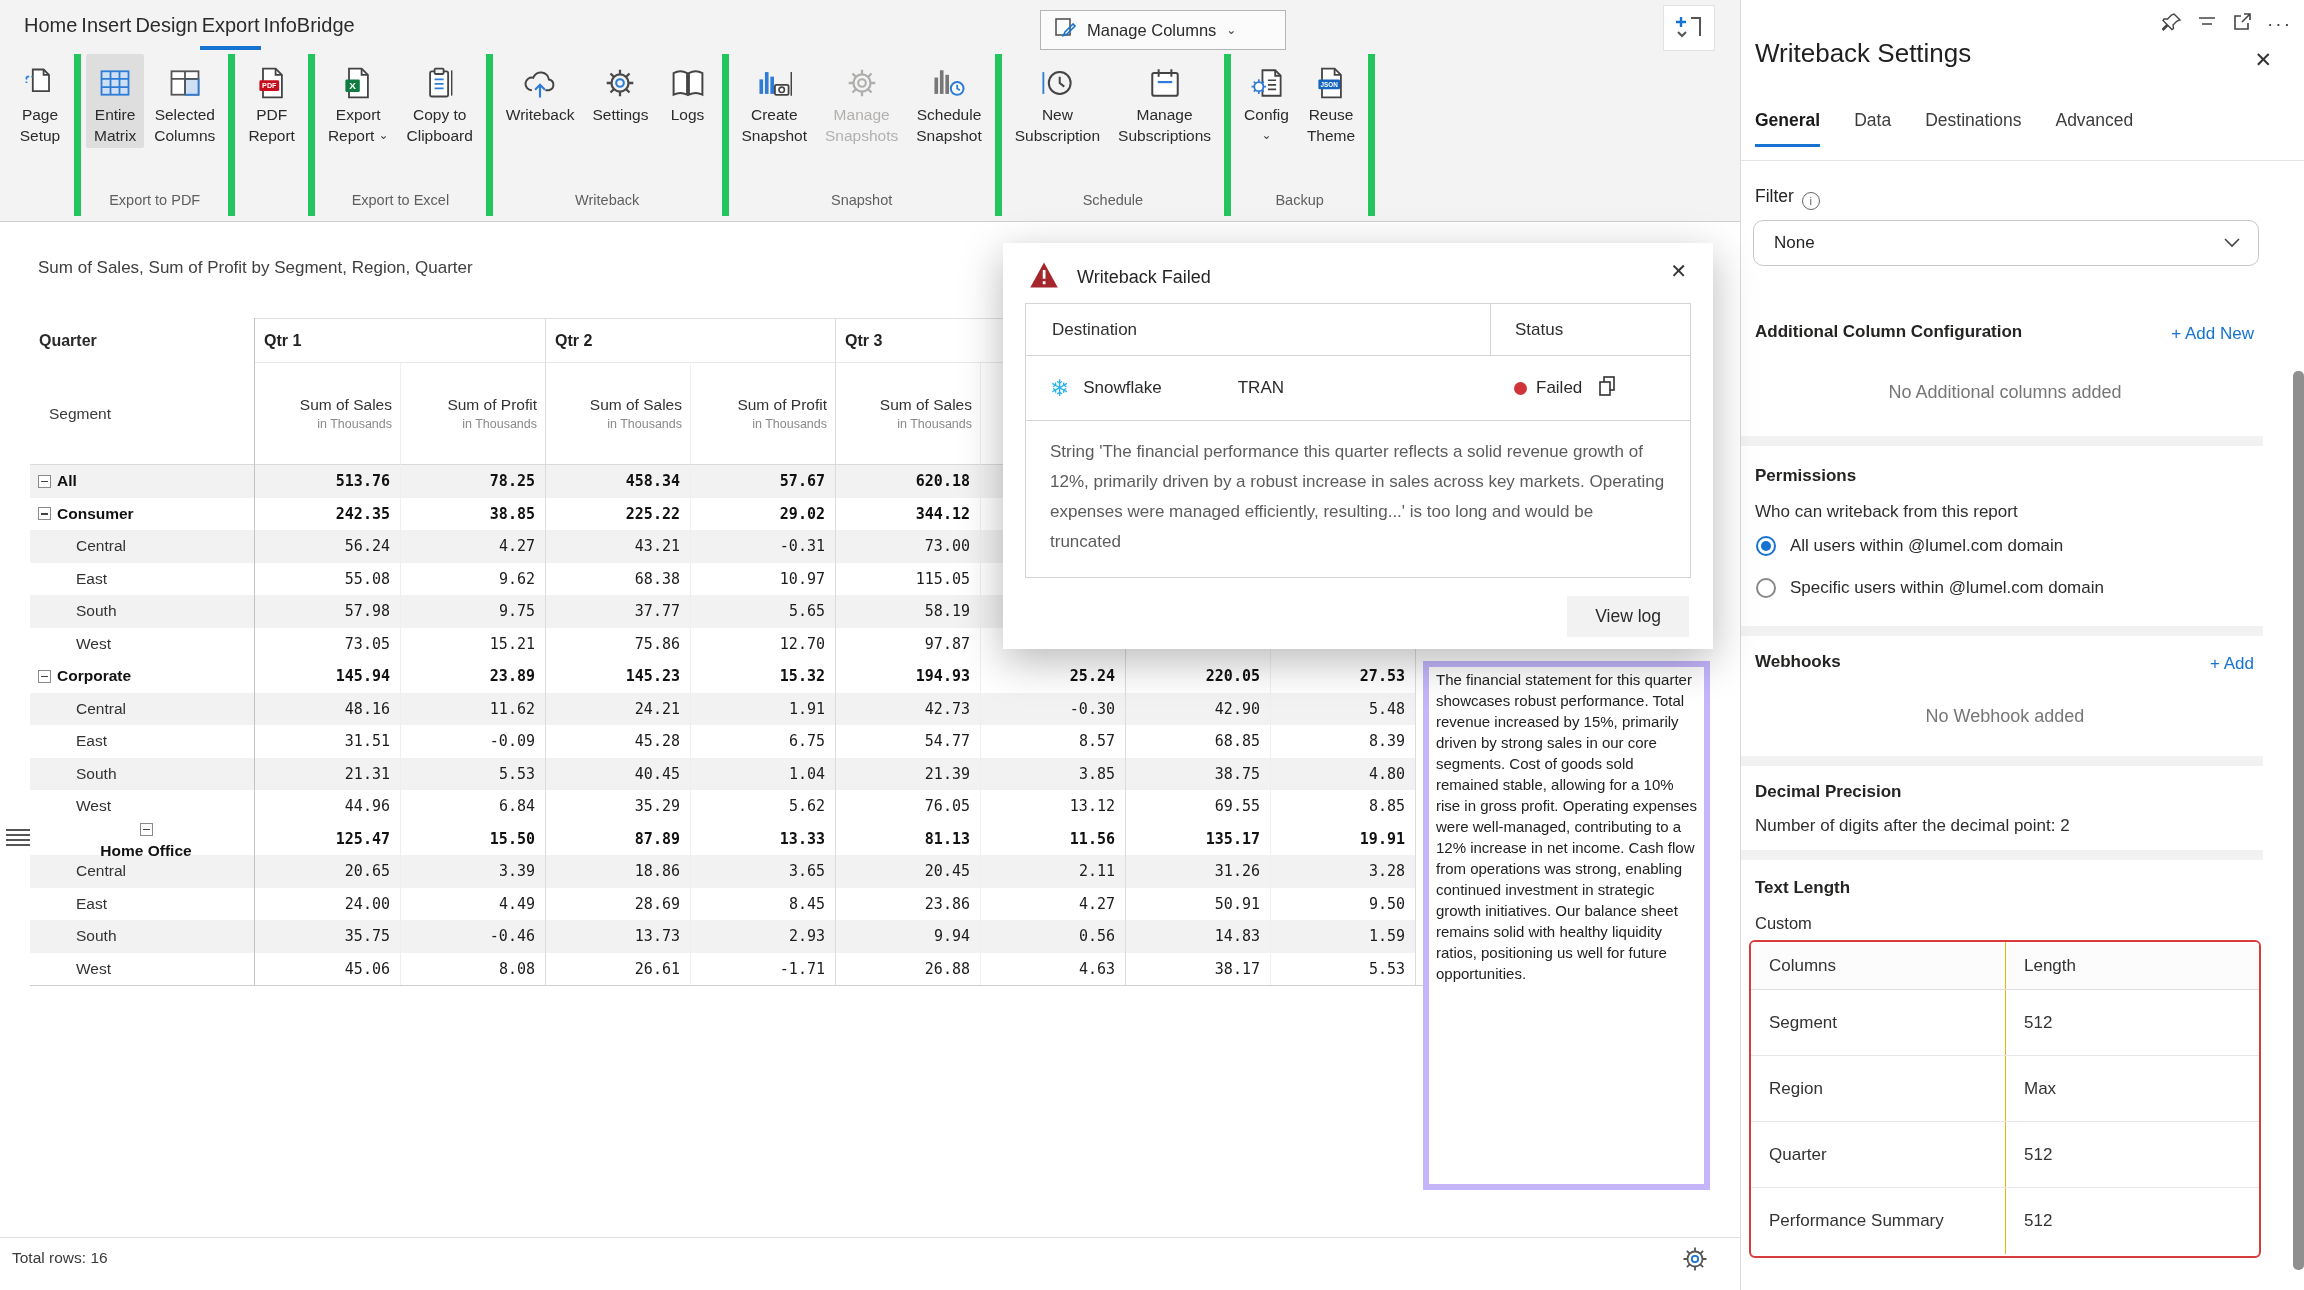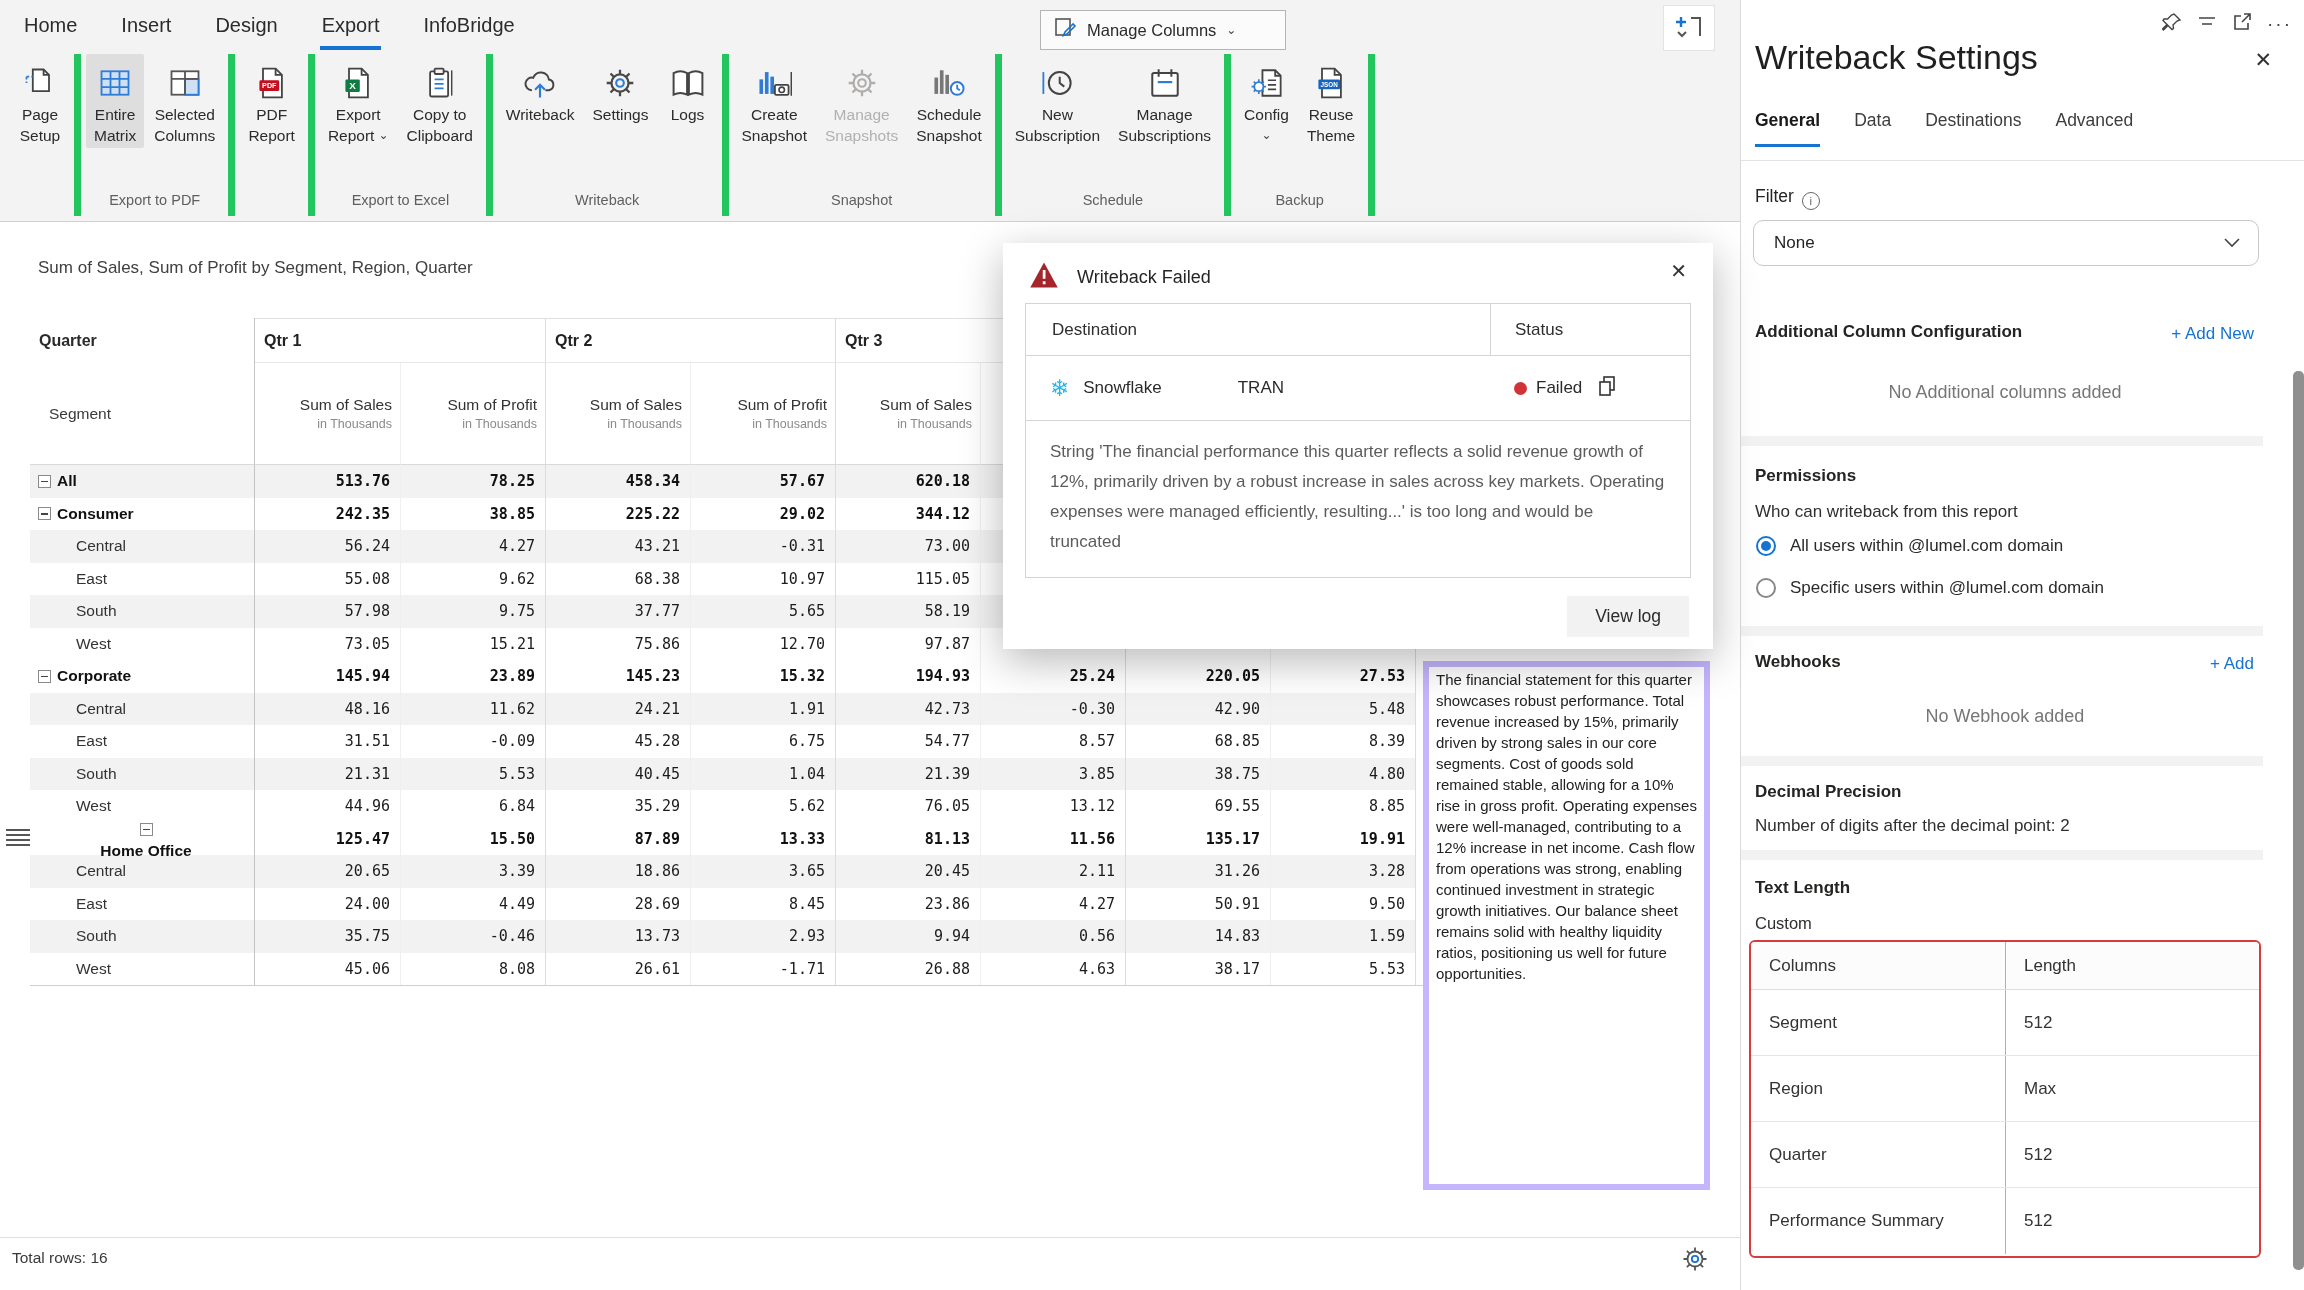--- a/index.html
+++ b/index.html
@@ -3,21 +3,21 @@
 <meta charset="utf-8">
 <style>
   * { margin:0; padding:0; box-sizing:border-box; }
   html,body { width:2304px; height:1290px; }
   body { position:relative; overflow:hidden; background:#fff;
          font-family:"Liberation Sans", sans-serif; color:#2b2b2b; }
 
   
   .ribbon { position:absolute; left:0; top:0; width:1740px; height:222px;
             background:#f3f3f3; border-bottom:1px solid #d1d1d1; z-index:3; }
-  .tabs { position:absolute; left:22px; top:8px; display:flex; gap:40px; }
+  .tabs { position:absolute; left:22px; top:8px; display:flex; }
   .tab  { font-size:20px; color:#2b2b2b; padding:6px 2px 9px; cursor:default; }
   .tab.active { border-bottom:4px solid #1673d1; }
   .rgroups { position:absolute; left:6px; top:54px; display:flex; align-items:stretch; height:162px; }
   .rgroup { display:flex; flex-direction:column; padding:0 5px; border-right:7px solid #22c55e; }
   .rgroup-btns { display:flex; flex:1; align-items:flex-start; gap:2px; }
   .rbtn { display:flex; flex-direction:column; align-items:center; padding:8px 8px 2px; min-width:58px; border-radius:2px; }
   .rbtn.selected { background:#dedede; }
   .rbtn .ric { height:42px; display:flex; align-items:center; justify-content:center; }
   .rlab { font-size:15.5px; line-height:21px; color:#2b2b2b; text-align:center; white-space:nowrap; display:flex; align-items:center; gap:4px; justify-content:center; }
   .rbtn.disabled .rlab { color:#b3b1af; }
@@ -82,21 +82,21 @@
   .dlg-msg { border-top:1px solid #d6d4d2; padding:16px 24px 20px; font-size:17px; line-height:30px; color:#5c5c5c; }
   .dlg-btn { position:absolute; right:24px; bottom:12px; background:#f2f2f2; padding:10px 28px;
              font-size:17.5px; color:#2b2b2b; }
   .snow { font-size:23px; color:#2bb3e8; line-height:1; }
 
   
   .panel { position:absolute; left:1740px; top:0; width:564px; height:1290px; background:#fff;
            border-left:1px solid #d9d9d9; z-index:5; }
   .p-icons { position:absolute; top:12px; right:12px; display:flex; gap:15px; align-items:center; color:#3b3b3b; }
   .p-close { position:absolute; top:48px; right:32px; font-size:21px; color:#333; }
-  .p-title { position:absolute; left:14px; top:38px; font-size:34px; color:#1f1f1f;text-align:right; }
+  .p-title { position:absolute; left:14px; top:38px; font-size:26px; color:#1f1f1f;text-align:right; }
   .p-tabs { position:absolute; left:14px; top:110px; display:flex; gap:34px; }
   .p-tab { font-size:17.5px; color:#3d3d3d; padding-bottom:13px; }
   .p-tab.active { font-weight:bold; color:#1a1a1a; border-bottom:3px solid #1673d1; }
   .p-div { position:absolute; left:0; top:160px; width:564px; height:1px; background:#e3e3e3; }
   .p-sec-title { position:absolute; left:14px; font-size:17px; font-weight:bold; color:#252423; }
   .p-text { position:absolute; left:14px; font-size:17px; color:#2f2f2f; }
   .p-link { position:absolute; font-size:17px; color:#1673d1; }
   .p-empty { position:absolute; left:14px; width:500px; text-align:center; font-size:18px; color:#767676; }
   .band { position:absolute; left:0; width:522px; height:10px; background:#f2f2f2; }
   .p-select { position:absolute; left:12px; top:220px; width:506px; height:46px; border:1px solid #c8c8c6;

